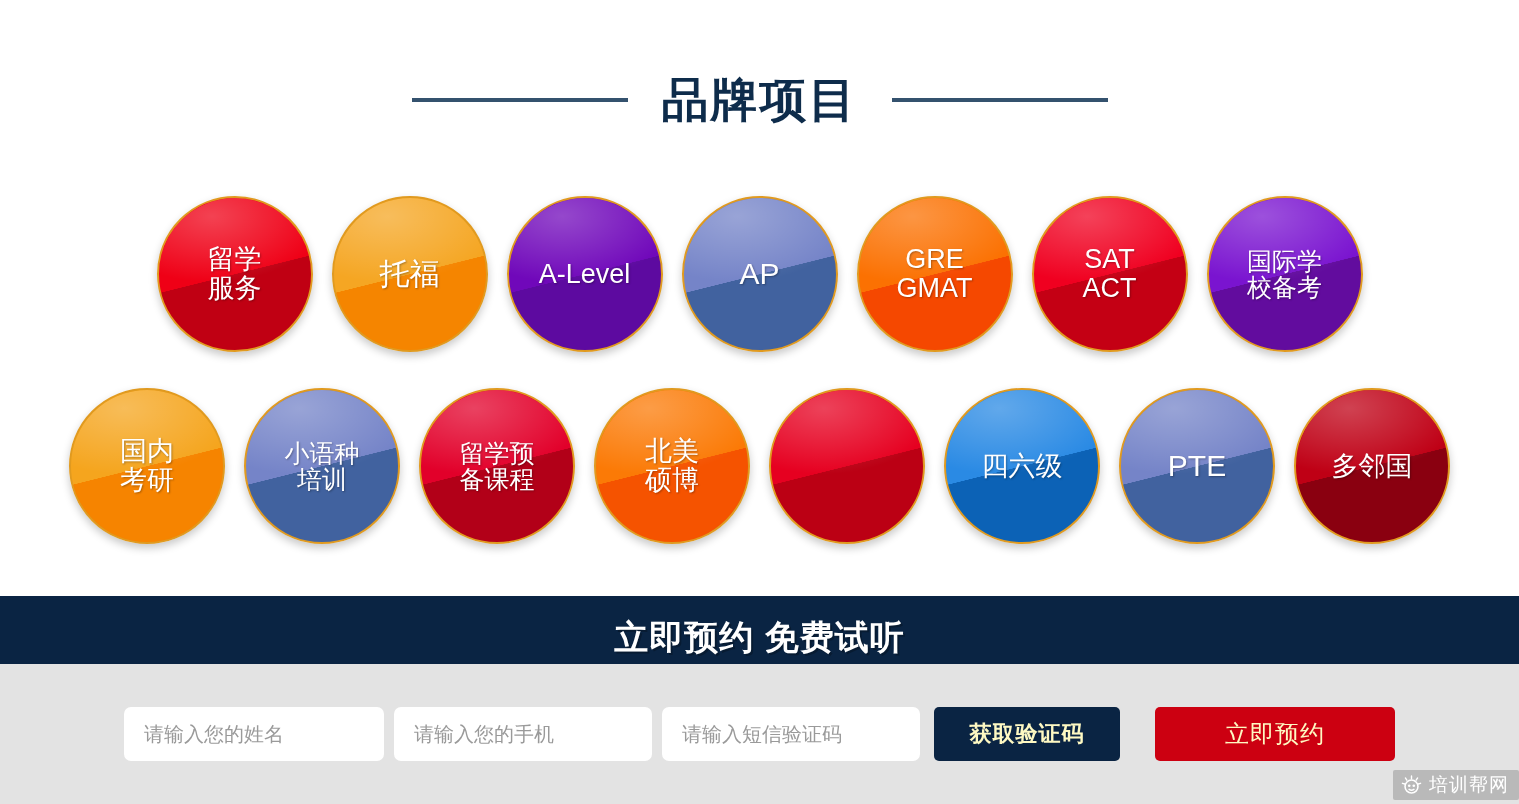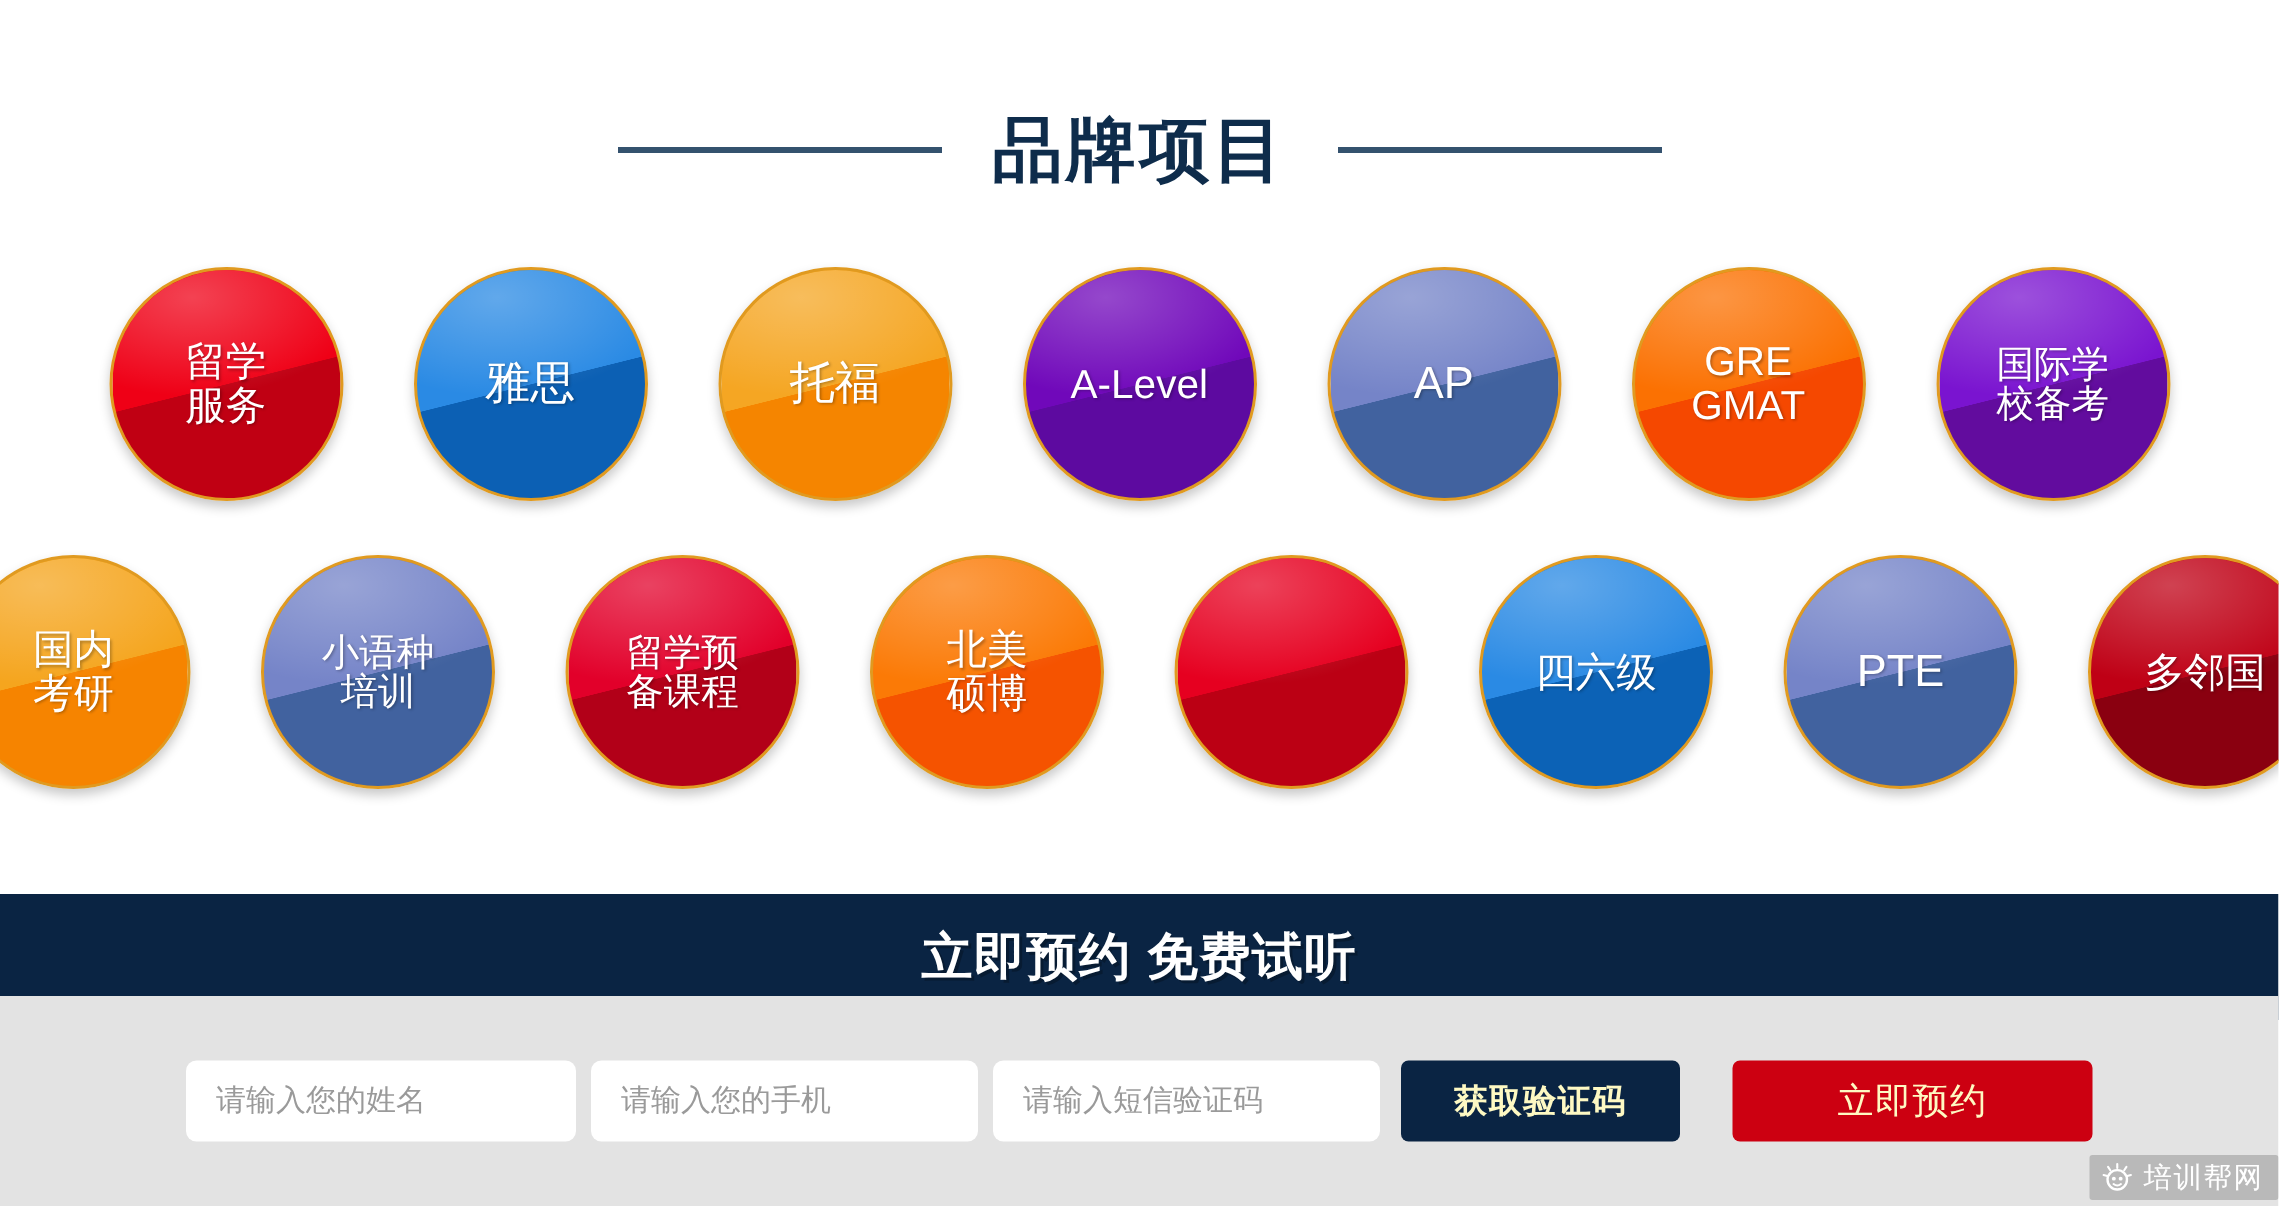--- a/index.html
+++ b/index.html
@@ -48,21 +48,22 @@
   
   .grid {
     position: absolute;
     top: 178px;
     left: 0;
     width: 1519px;
   }
   .grid-row {
     display: flex;
     justify-content: center;
-    gap: 47px;
+    align-items: center;
+    gap: 19px;
     height: 192px;
   }
   .bubble {
     position: relative;
     width: 156px;
     height: 156px;
     flex: 0 0 156px;
     border-radius: 50%;
     border: 2px solid #e09a20;
     display: flex;
@@ -202,40 +203,41 @@
     <div class="title-rule"></div>
   </div>
 
   <div class="grid">
     <div class="grid-row" id="row1">
         <div class="bubble" style="background: linear-gradient(166deg, rgb(239, 0, 22) 0%, rgb(239, 0, 22) 50%, rgb(192, 0, 19) 50.2%, rgb(192, 0, 19) 100%);">
           <div class="gloss"></div>
           <div class="label sz-md">留学
 服务</div>
         </div>
-        <div class="bubble" style="background: linear-gradient(166deg, rgb(42, 138, 228) 0%, rgb(42, 138, 228) 50%, rgb(12, 96, 180) 50.2%, rgb(12, 96, 180) 100%);">
-          <div class="gloss"></div>
-          <div class="label sz-lg">雅思</div>
-        </div>
         <div class="bubble" style="background: linear-gradient(166deg, rgb(245, 166, 35) 0%, rgb(245, 166, 35) 50%, rgb(245, 133, 0) 50.2%, rgb(245, 133, 0) 100%);">
           <div class="gloss"></div>
           <div class="label sz-lg">托福</div>
         </div>
         <div class="bubble" style="background: linear-gradient(166deg, rgb(112, 8, 186) 0%, rgb(112, 8, 186) 50%, rgb(93, 10, 160) 50.2%, rgb(93, 10, 160) 100%);">
           <div class="gloss"></div>
           <div class="label sz-md">A-Level</div>
         </div>
         <div class="bubble" style="background: linear-gradient(166deg, rgb(117, 132, 200) 0%, rgb(117, 132, 200) 50%, rgb(65, 98, 159) 50.2%, rgb(65, 98, 159) 100%);">
           <div class="gloss"></div>
           <div class="label sz-lg">AP</div>
         </div>
         <div class="bubble" style="background: linear-gradient(166deg, rgb(251, 113, 2) 0%, rgb(251, 113, 2) 50%, rgb(245, 72, 0) 50.2%, rgb(245, 72, 0) 100%);">
           <div class="gloss"></div>
           <div class="label sz-md">GRE
 GMAT</div>
+        </div>
+        <div class="bubble" style="background: linear-gradient(166deg, rgb(240, 0, 32) 0%, rgb(240, 0, 32) 50%, rgb(196, 0, 20) 50.2%, rgb(196, 0, 20) 100%);">
+          <div class="gloss"></div>
+          <div class="label sz-md">SAT
+ACT</div>
         </div>
         <div class="bubble" style="background: linear-gradient(166deg, rgb(122, 20, 208) 0%, rgb(122, 20, 208) 50%, rgb(98, 12, 158) 50.2%, rgb(98, 12, 158) 100%);">
           <div class="gloss"></div>
           <div class="label sz-sm">国际学
 校备考</div>
         </div>
       </div>
     <div class="grid-row" id="row2">
         <div class="bubble" style="background: linear-gradient(166deg, rgb(245, 165, 30) 0%, rgb(245, 165, 30) 50%, rgb(246, 132, 0) 50.2%, rgb(246, 132, 0) 100%);">
           <div class="gloss"></div>

